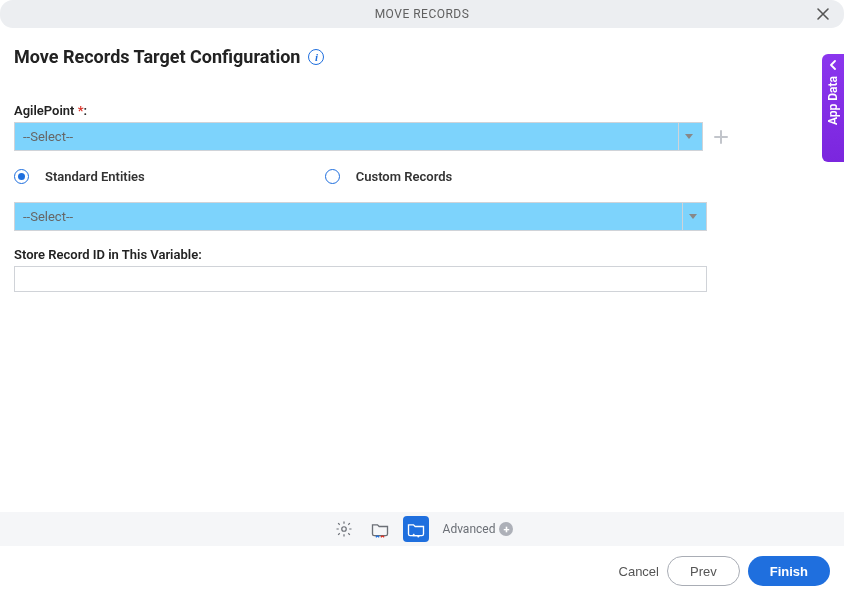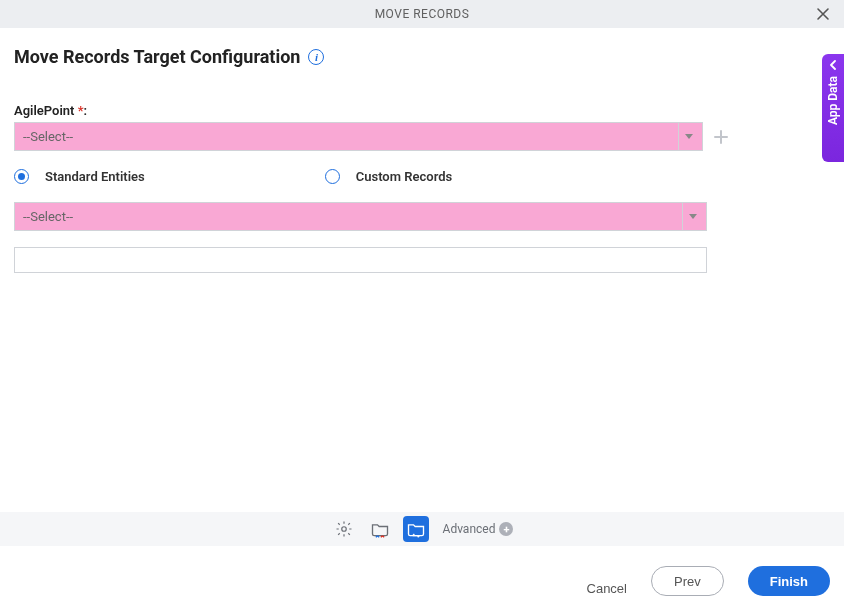--- a/index.html
+++ b/index.html
@@ -16,20 +16,21 @@
   .title-bar {
     height: 28px;
     background: #eceef1;
     display: flex;
     align-items: center;
     justify-content: center;
     position: relative;
     color: #606060;
     font-size: 12px;
     letter-spacing: 0.5px;
+    border-radius: 13px;
   }
   .title-bar .close {
     position: absolute;
     right: 14px;
     top: 50%;
     transform: translateY(-50%);
     cursor: pointer;
     color: #555;
   }
   .content {
@@ -66,21 +67,21 @@
     margin-bottom: 4px;
   }
   .req { color: #d93025; }
   .select-row { display: flex; align-items: center; gap: 10px; }
   .select-box {
     display: flex;
     align-items: center;
     justify-content: space-between;
     height: 29px;
     border: 1px solid #d0d3d8;
-    background: #f9a8d4;
+    background: #7dd3fc;
     color: #666;
     padding: 0 4px 0 8px;
     font-size: 13px;
     cursor: pointer;
   }
   .select-box.full { flex: 1; max-width: 689px; }
   .select-caret {
     width: 20px; height: 100%;
     border-left: 1px solid #d0d3d8;
     display: flex; align-items: center; justify-content: center;
@@ -172,23 +173,23 @@
     width: 14px; height: 14px; border-radius: 50%;
     background: #adb0b8;
     display: inline-flex; align-items: center; justify-content: center;
     color: #fff; font-size: 11px; font-weight: 700; line-height: 1;
   }
   .footer {
     position: absolute;
     left: 11px; right: 0; bottom: 0;
     height: 50px;
     display: flex;
-    align-items: flex-end;
+    align-items: center;
     justify-content: flex-end;
-    gap: 24px;
+    gap: 8px;
     padding-right: 14px;
   }
   .btn-link {
     background: none; border: none; color: #555; font-size: 13px; cursor: pointer;
   }
   .btn-outline {
     border: 1px solid #a9adb5;
     background: #fff;
     color: #555;
     border-radius: 16px;
@@ -267,20 +268,21 @@
       <span>--Select--</span>
       <span class="select-caret">
         <svg width="8" height="6" viewBox="0 0 8 6">
             <path d="M0 0 L4 5 L8 0 Z" fill="#888"></path>
           </svg>
       </span>
     </div>
   </div>
 
   <div class="form-group">
+    <label class="form-label">Store Record ID in This Variable:</label>
     <input type="text" class="text-input" value="" style="">
   </div>
 </div>
 
 <div class="side-handle">
   <span class="chev">
     <svg width="10" height="10" viewBox="0 0 10 10">
         <path d="M7 1 L3 5 L7 9" stroke="#fff" stroke-width="1.8" fill="none" stroke-linecap="round" stroke-linejoin="round"></path>
       </svg>
   </span>

